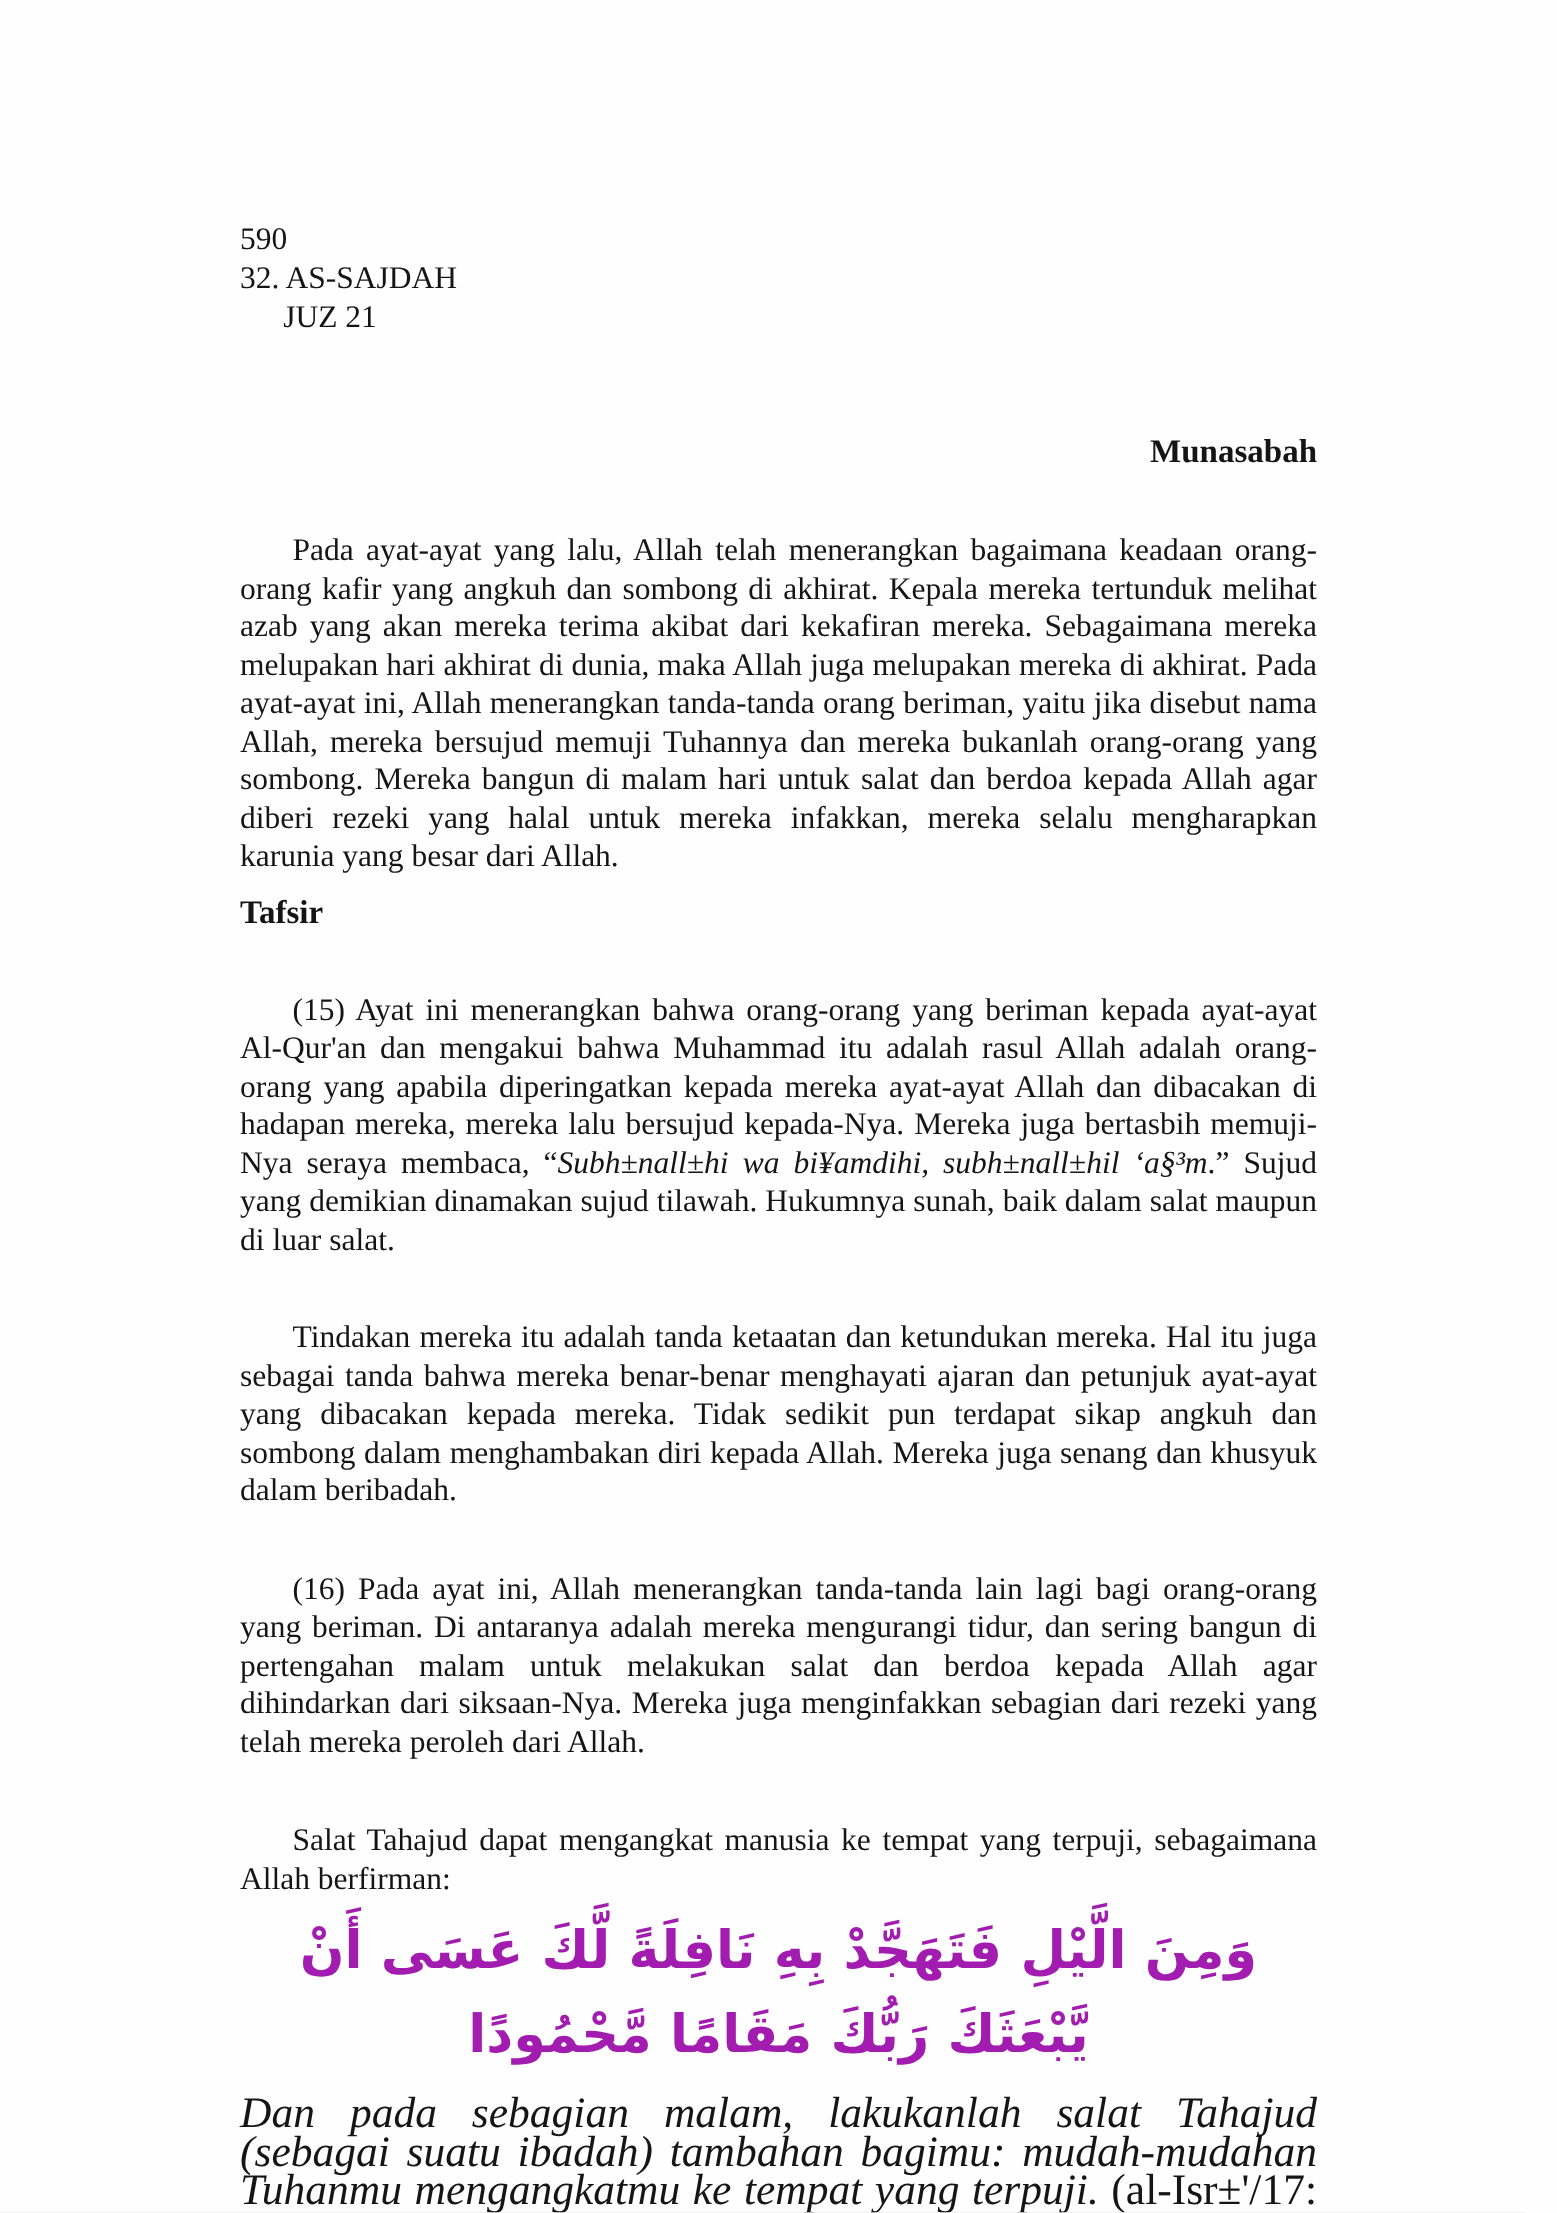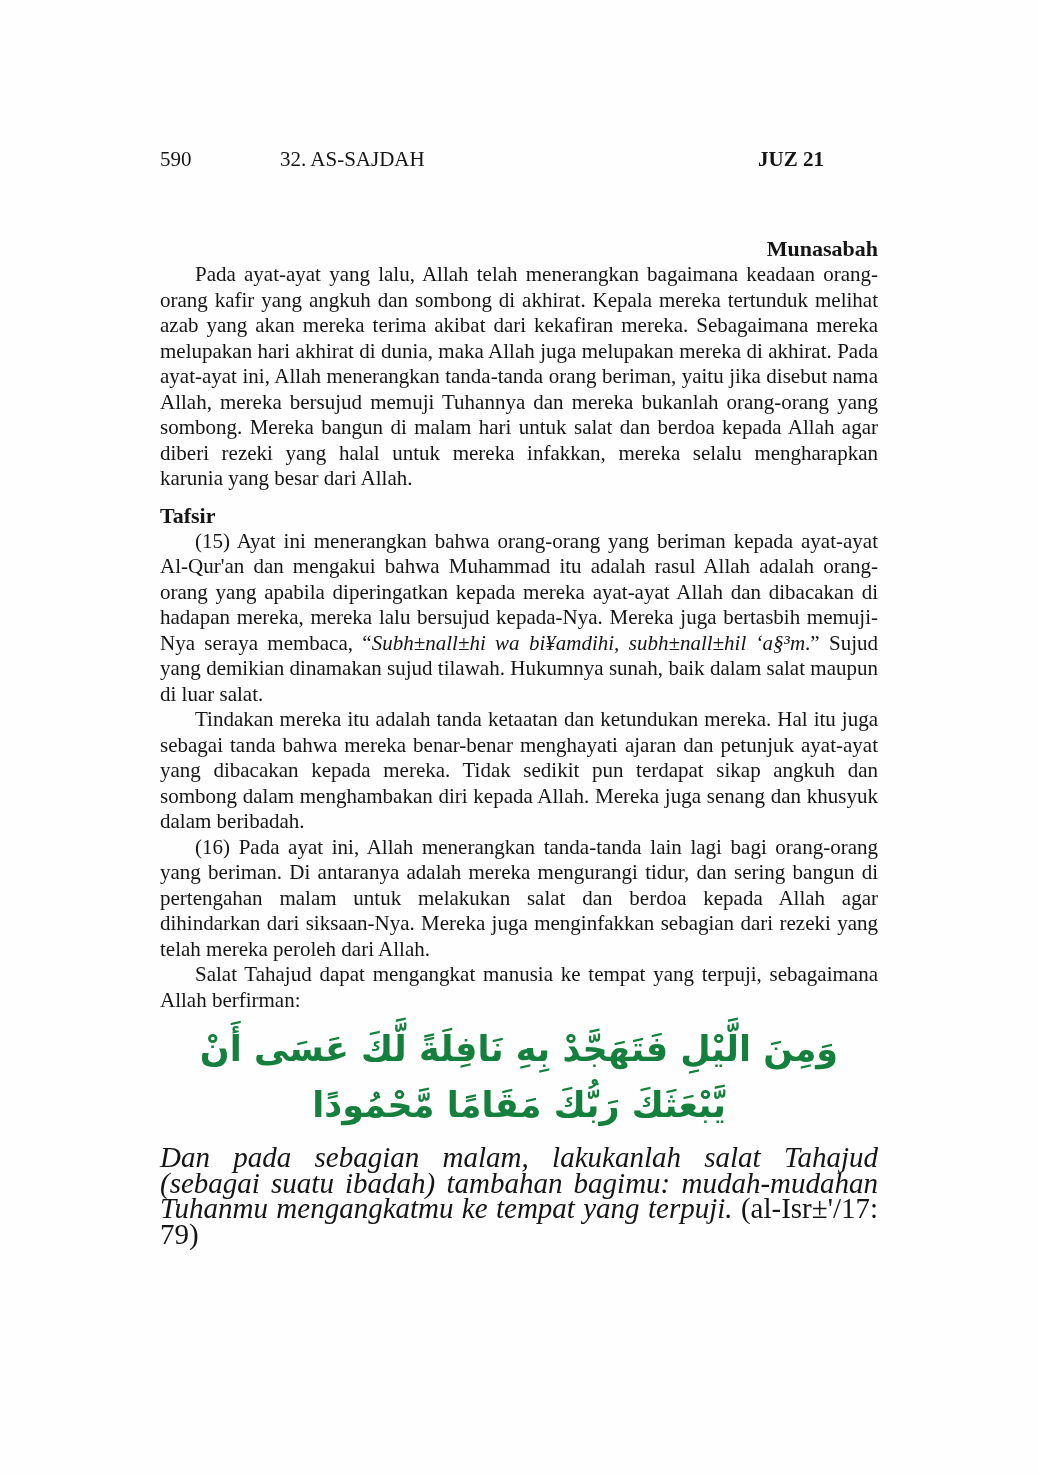--- a/index.html
+++ b/index.html
@@ -19,55 +19,56 @@
     color: #151515;
     font-family: "Liberation Serif", "DejaVu Serif", serif;
     overflow: hidden;
   }
   .running-head {
     display: flex;
     justify-content: space-between;
     align-items: baseline;
     font-size: 21px;
     line-height: 26px;
+    flex-direction: column;
   }
   .running-head .center { text-align: left; flex: 1; }
   .running-head .left  { min-width: 120px; text-align: left; }
-  .running-head .right { min-width: 120px; text-align: left; font-weight: bold; }
+  .running-head .right { min-width: 120px; text-align: center; }
 
   h2.section-heading {
     font-size: 22px;
     line-height: 27px;
     font-weight: bold;
     margin: 0;
   }
   h2.munasabah { margin-top: 63px; text-align: right; }
   h2.tafsir   { margin-top: 10px; }
 
   p.body {
     font-size: 21px;
     line-height: 25.5px;
     margin: 0;
     text-align: justify;
   }
-  p.indent { text-indent: 35px; }
+  p.indent { text-indent: 35px; margin-top: 40px; }
   .italic { font-style: italic; }
 
   .verse-block {
     margin: 8px 0 12px 0;
     text-align: center;
   }
   .arabic {
     direction: rtl;
     unicode-bidi: embed;
     font-family: "DejaVu Sans", sans-serif;
     font-weight: bold;
     font-size: 35px;
     line-height: 56px;
-    color: #15803d;
+    color: #a21caf;
   }
   p.translation {
     font-size: 29px;
     line-height: 25.5px;
     margin: 0;
     text-align: justify;
   }
   p.closing { margin-top: 25px; }
 </style>
 </head>

